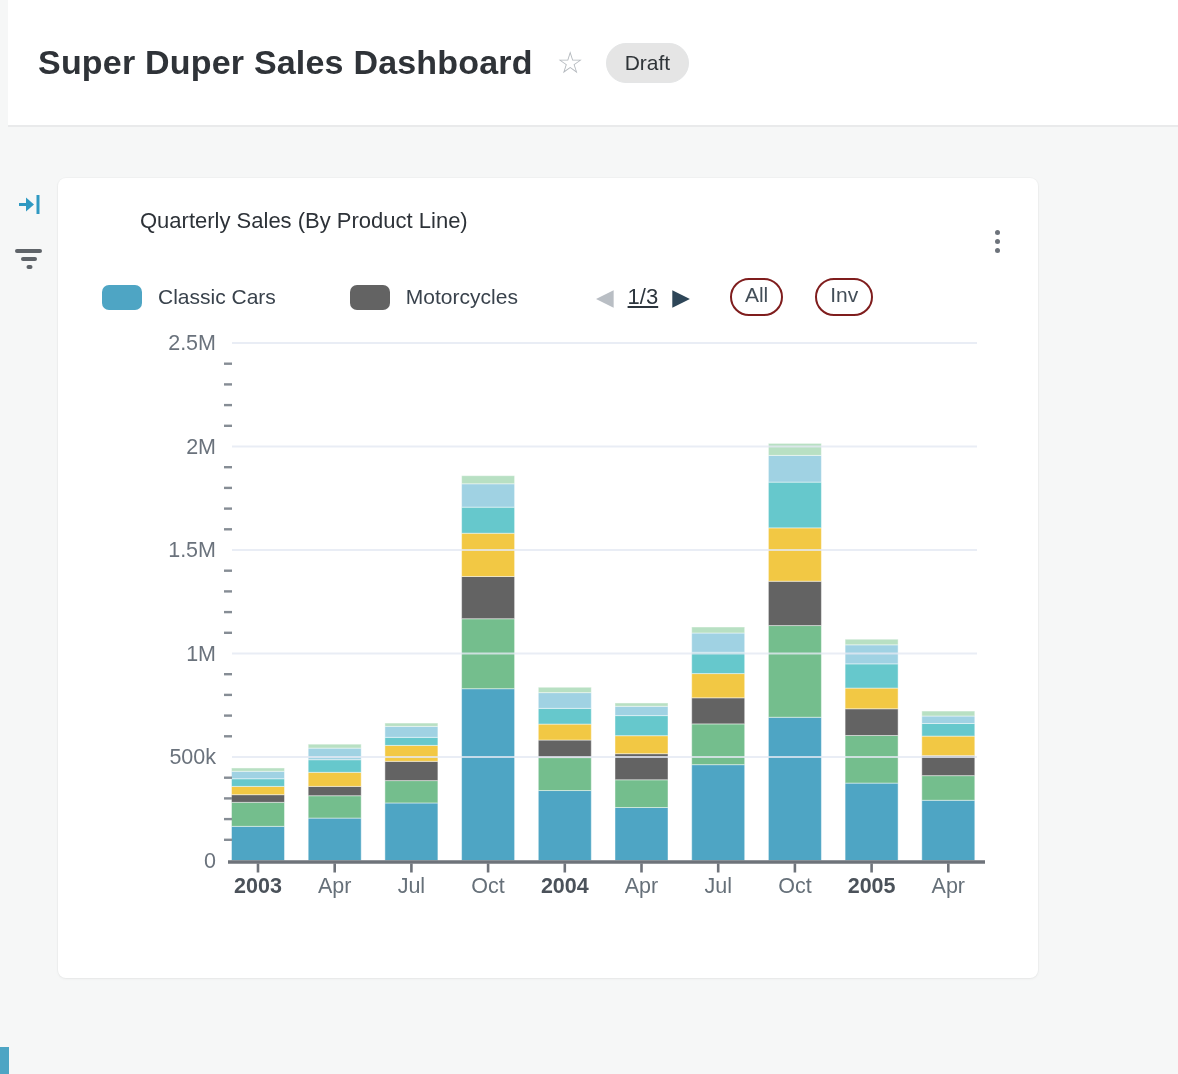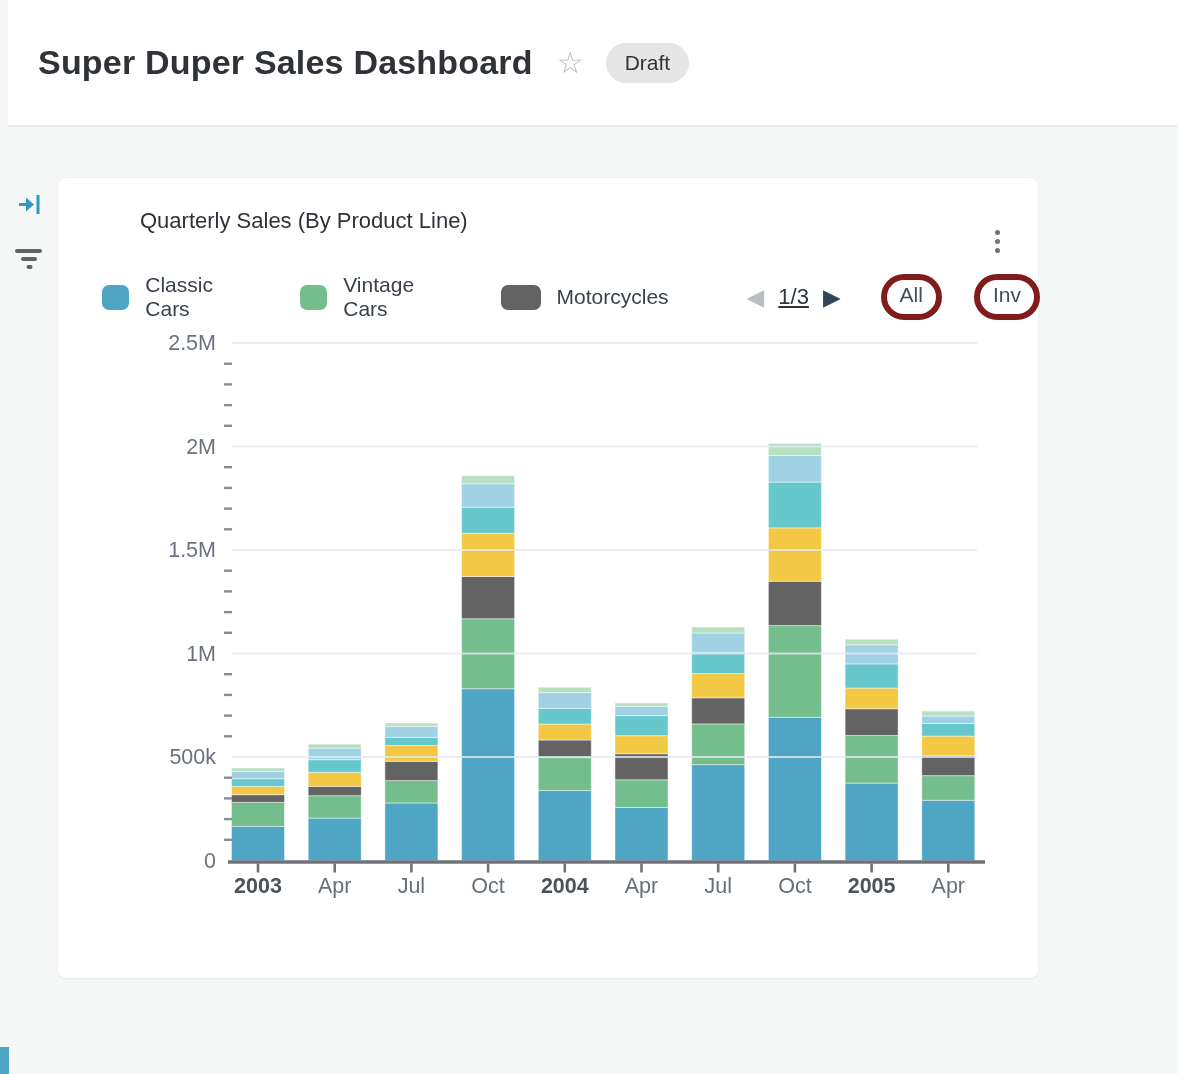--- a/index.html
+++ b/index.html
@@ -42,21 +42,21 @@
     display:flex; align-items:center; height:34px;gap:18px;
   }
   .legend-item { display:flex; align-items:center; cursor:pointer; margin-right:56px; }
   .legend-swatch { width:40px; height:25px; border-radius:7px; margin-right:16px; }
   .legend-label { font-size:21px; color:#39424c; }
   .pager { display:flex; align-items:center; margin-left:4px; }
   .pager-prev { font-size:23px; color:#b9bec4; cursor:pointer; line-height:1; }
   .pager-next { font-size:23px; color:#2e4658; cursor:pointer; line-height:1; }
   .pager-text { font-size:22px; color:#2c353d; margin:0 14px;text-decoration:underline; }
   .pill {
-    border:6px solid #7f1d1d; border-radius:999px; background:transparent;
+    border:2px solid #7f1d1d; border-radius:999px; background:transparent;
     font-family:"Liberation Sans", sans-serif;
     font-size:21px; color:#434e58; padding:3px 13px 7px; margin-left:14px; cursor:pointer;
   }
   .pill:first-of-type { margin-left:22px; }
   
   .chart-wrap { position:absolute; left:82px; top:150px; }
   
   .corner-accent { position:absolute; left:0; bottom:0; width:9px; height:27px; background:#4ea5c4; }
 </style>
 </head>
@@ -88,24 +88,20 @@
   <div class="kebab">
       <span></span>
       <span></span>
       <span></span>
     </div>
 
   <div class="legend-row">
     <div class="legend-item">
       <span class="legend-swatch" style="background: rgb(78, 165, 196);"></span>
       <span class="legend-label">Classic Cars</span>
-    </div>
-    <div class="legend-item">
-      <span class="legend-swatch" style="background: rgb(116, 190, 141);"></span>
-      <span class="legend-label">Vintage Cars</span>
     </div>
     <div class="legend-item">
       <span class="legend-swatch" style="background: rgb(99, 99, 99);"></span>
       <span class="legend-label">Motorcycles</span>
     </div>
     <div class="pager">
       <span class="pager-prev">◀</span>
       <span class="pager-text">1/3</span>
       <span class="pager-next">▶</span>
     </div>

